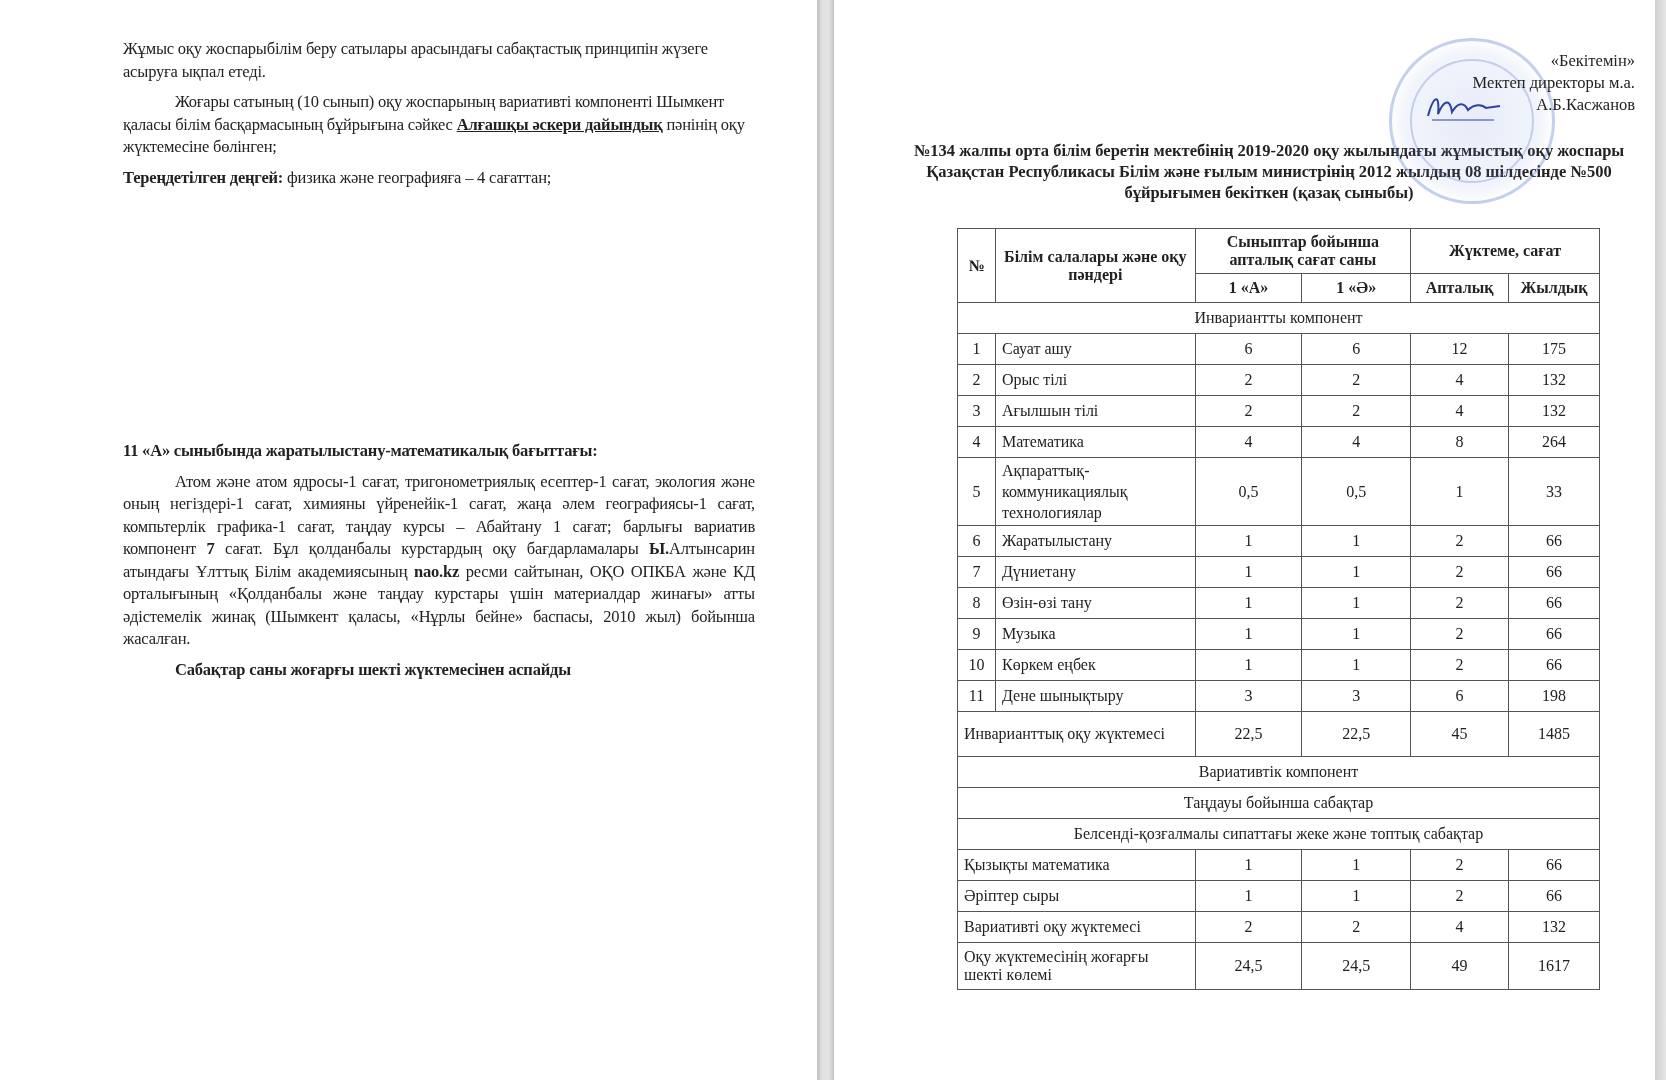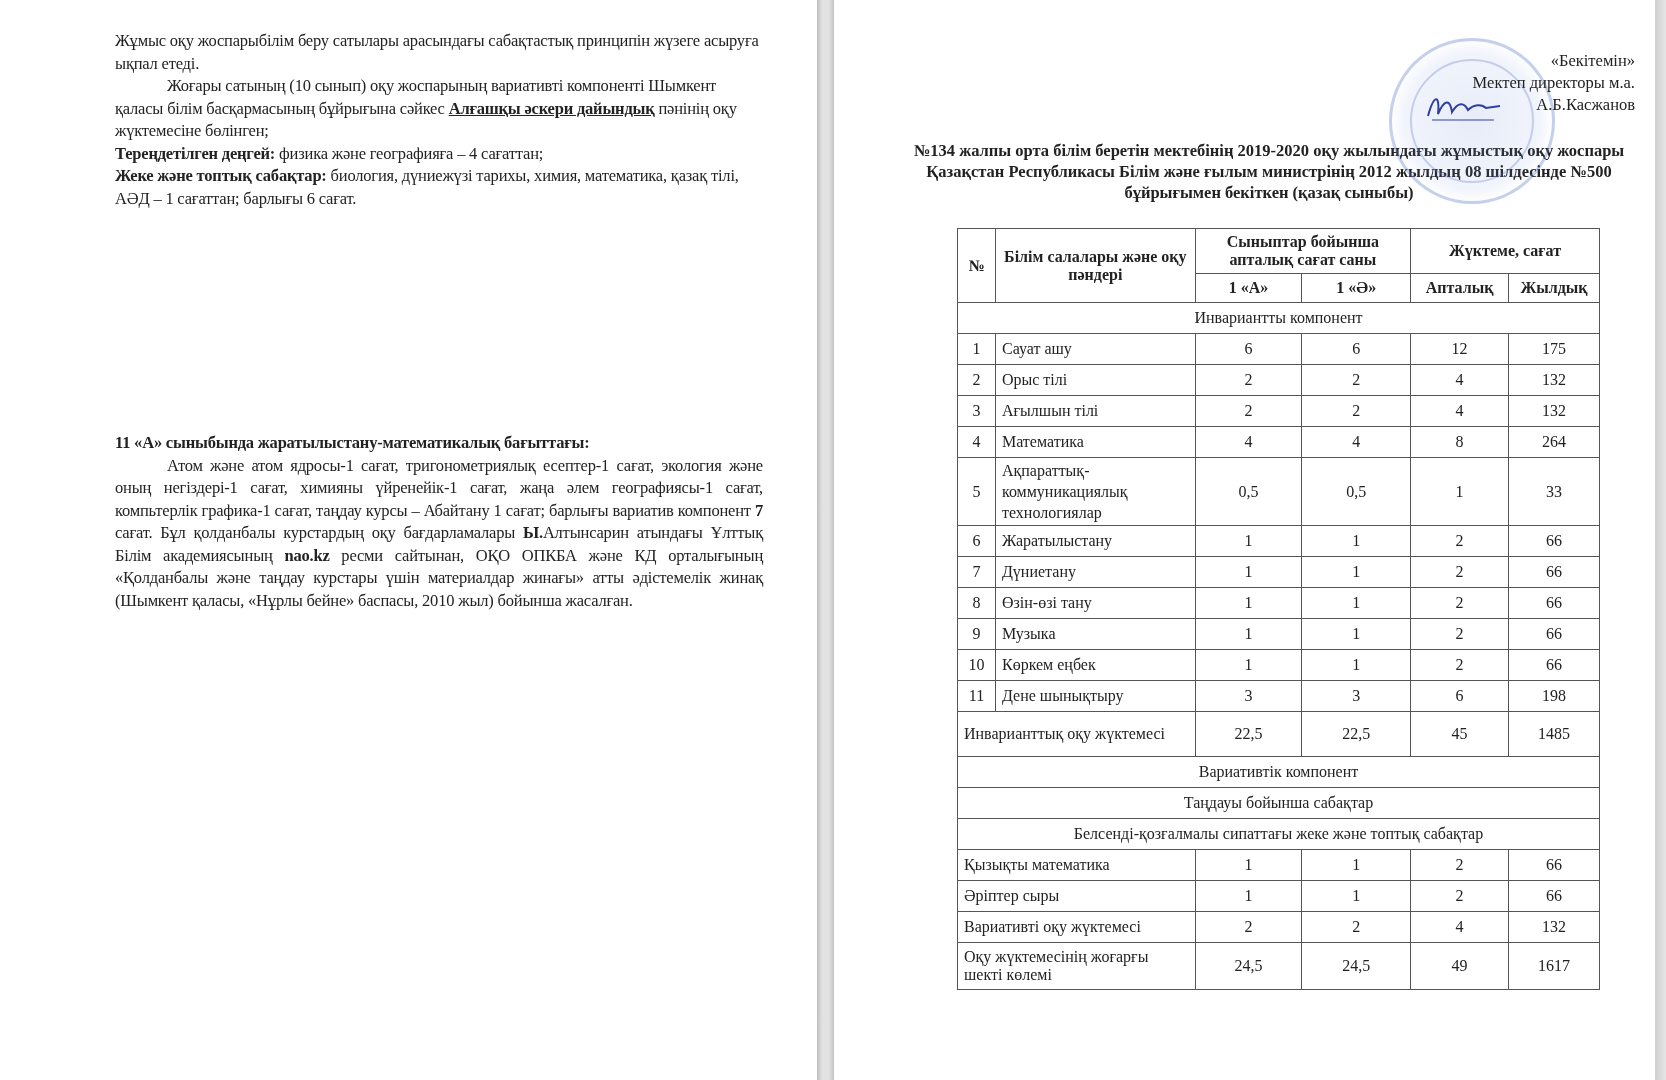--- a/index.html
+++ b/index.html
@@ -7,21 +7,21 @@
          font-family:"Liberation Serif", "DejaVu Serif", serif; color:#222; }
   .page { position:absolute; top:0; height:1080px; background:#fff; overflow:hidden; }
   #left-page { left:0; width:817px; }
   #gutter { position:absolute; left:817px; top:0; width:17px; height:1080px;
             background:linear-gradient(to right,#bdbdbd,#e2e2e2 30%,#e2e2e2 70%,#c4c4c4); }
   #right-page { left:834px; width:821px; }
   #right-strip { position:absolute; left:1655px; top:0; width:11px; height:1080px;
                  background:linear-gradient(to right,#cfcfcf,#e6e6e6); }
 
   .ltext { position:absolute; left:115px; width:648px; font-size:16.5px; line-height:22.5px; letter-spacing:-0.2px; }
-  .ltext p { margin:0; }
+  .ltext p { margin:8px; }
   .indent { text-indent:52px; }
   .just { text-align:justify; }
   b { font-weight:bold; }
   .u { text-decoration:underline; font-weight:bold; }
 
   .approve { position:absolute; right:20px; top:50px; text-align:right; font-size:16.5px; line-height:22px; z-index:2;margin-left:38px; }
   .stamp { position:absolute; left:555px; top:38px; width:160px; height:160px; border-radius:50%;
            border:3px solid rgba(90,120,200,0.35); background:radial-gradient(circle, rgba(120,150,220,0.18) 0%, rgba(120,150,220,0.10) 60%, rgba(255,255,255,0) 72%); z-index:1; }
   .stamp::after { content:""; position:absolute; left:18px; top:18px; right:18px; bottom:18px; border-radius:50%; border:2px solid rgba(90,120,200,0.3); }
   .signature { position:absolute; left:590px; top:90px; width:80px; height:34px; z-index:3; }
@@ -39,28 +39,28 @@
 </head>
 <body>
 
 <div class="page" id="left-page">
   <div class="ltext" style="top:30px;">
     <p>Жұмыс оқу жоспарыбілім беру сатылары арасындағы сабақтастық принципін жүзеге асыруға ықпал етеді.</p>
     <p class="indent">
       <span>Жоғары сатының (10 сынып) оқу жоспарының вариативті компоненті Шымкент қаласы білім басқармасының бұйрығына сәйкес </span><span class="u">Алғашқы әскери дайындық</span><span> пәнінің оқу жүктемесіне бөлінген;</span>
     </p>
     <p><b>Тереңдетілген деңгей:</b><span> физика және географияға – 4 сағаттан;</span></p>
-    <p><b>Жеке және топтық сабақтар:</b><span> биология, дүниежүзі тарихы, химия, математика, қазақ тілі, АӘД – 1 сағаттан; барлығы 6 сағат.</span></p>
   </div>
 
   <div class="ltext just" style="top:432px;">
     <p class="bold">11 «А» сыныбында жаратылыстану-математикалық бағыттағы:</p>
     <p class="indent">
       <span>Атом және атом ядросы-1 сағат, тригонометриялық есептер-1 сағат, экология және оның негіздері-1 сағат, химияны үйренейік-1 сағат, жаңа әлем географиясы-1 сағат, компьтерлік графика-1 сағат, таңдау курсы – Абайтану 1 сағат; барлығы вариатив компонент </span><b>7</b><span> сағат. Бұл қолданбалы курстардың оқу бағдарламалары </span><b>Ы.</b><span>Алтынсарин атындағы Ұлттық Білім академиясының </span><b>nao.kz</b><span> ресми сайтынан, ОҚО ОПКБА және КД орталығының «Қолданбалы және таңдау курстары үшін материалдар жинағы» атты әдістемелік жинақ (Шымкент қаласы, «Нұрлы бейне» баспасы, 2010 жыл) бойынша жасалған.</span>
     </p>
+    <p class="indent bold">Сабақтар саны жоғарғы шекті жүктемесінен аспайды</p>
   </div>
 </div>
 
 <div id="gutter"></div>
 
 <div class="page" id="right-page">
   <div class="stamp"></div>
   <svg class="signature" viewBox="0 0 80 34">
     <path d="M4 26 C10 4, 16 4, 14 24 C20 10, 26 8, 28 22 C34 12, 40 12, 44 20 C50 14, 58 14, 62 18 L76 16" stroke="#3040a0" stroke-width="2" fill="none"></path>
     <path d="M8 30 L70 30" stroke="#3040a0" stroke-width="1.2" fill="none"></path>

